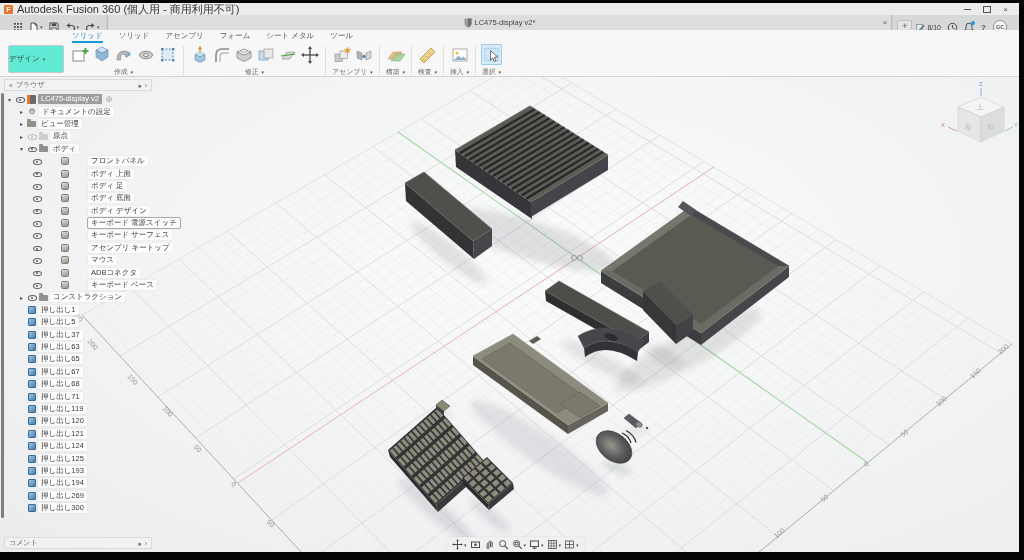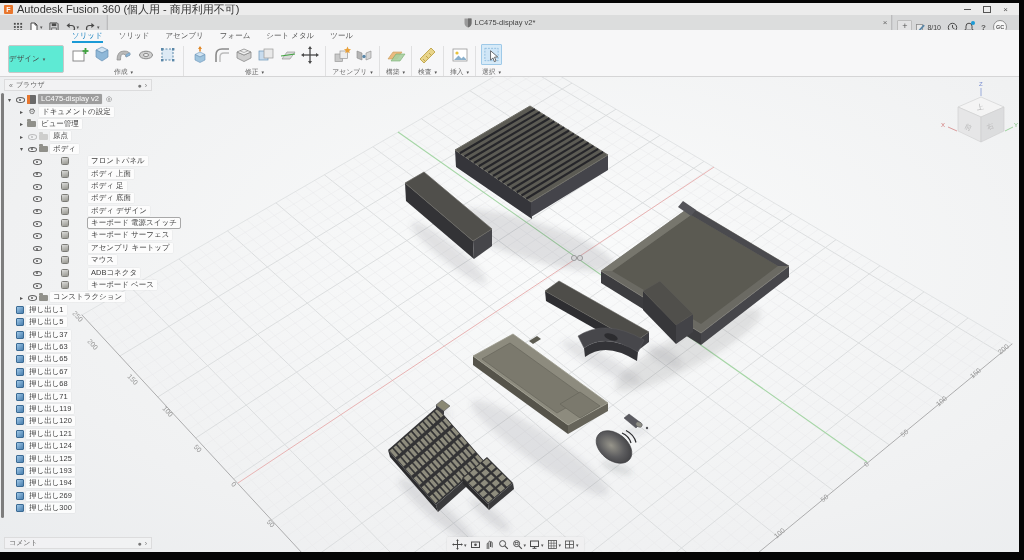--- a/index.html
+++ b/index.html
@@ -62,21 +62,21 @@
   .canvas svg{position:absolute;left:0;top:0;}
 
   
   .browser{position:absolute;left:4px;top:76px;width:175px;font-size:7.5px;color:#3c3c3c;}
   .phead{display:flex;align-items:center;height:12px;background:rgba(241,241,242,.95);border:1px solid #dcdcdd;
          font-size:7px;color:#666;padding:0 4px;width:148px;box-sizing:border-box;gap:3px;}
   .phead .ph-title{flex:1;}
   .ptool{color:#777;font-size:7px;}
   .tree{margin-top:2px;}
   .brow{display:flex;align-items:center;height:12.4px;gap:2px;white-space:nowrap;}
-  .pl0{padding-left:2px;} .pl1{padding-left:14px;} .pl2{padding-left:28px;gap:19px;} .plf{padding-left:12px;}
+  .pl0{padding-left:2px;} .pl1{padding-left:14px;} .pl2{padding-left:28px;gap:19px;} .plf{padding-left:24px;}
   .caret{width:7px;color:#555;font-size:6px;text-align:center;flex:none;}
   .eye{width:10px;height:9px;position:relative;display:inline-block;flex:none;}
   .eye::before{content:"";position:absolute;left:1px;top:2.5px;width:7px;height:3.6px;border:1px solid #5f5f5f;border-radius:50%;}
   .eye::after{content:"";position:absolute;left:4px;top:4.2px;width:2px;height:2px;background:#5f5f5f;border-radius:50%;}
   .dim{opacity:.35;}
   .fold{width:9px;height:6px;background:#90908a;border-radius:1px;position:relative;display:inline-block;flex:none;margin-top:1px;}
   .fold::before{content:"";position:absolute;top:-2px;left:0;width:4px;height:2px;background:#90908a;border-radius:1px 1px 0 0;}
   .gear{font-size:8px;color:#666;width:10px;text-align:center;flex:none;line-height:9px;}
   .bico{width:8px;height:8px;background:linear-gradient(160deg,#dcdcda,#96968f);border:1px solid #7c7c78;border-radius:1.5px;flex:none;box-sizing:border-box;}
   .xico{width:8px;height:8px;background:linear-gradient(135deg,#9ec7e8,#4a7fae);border:1px solid #3a6a94;border-radius:1px;flex:none;box-sizing:border-box;}

